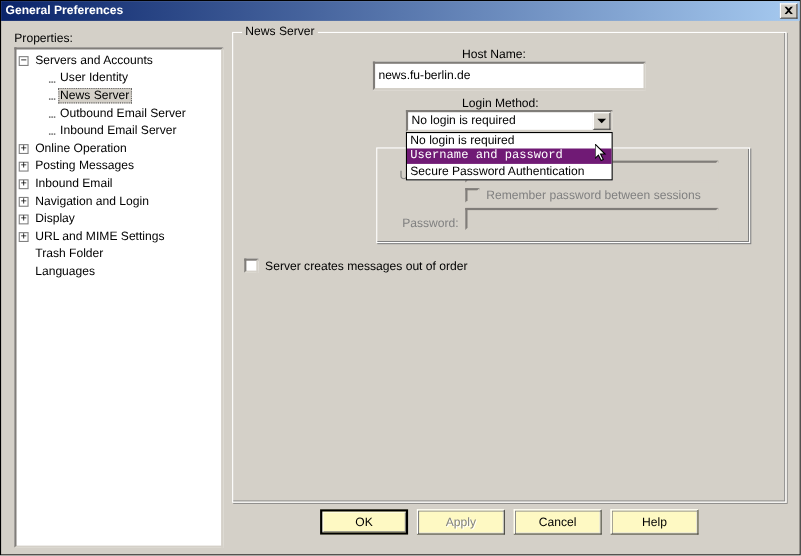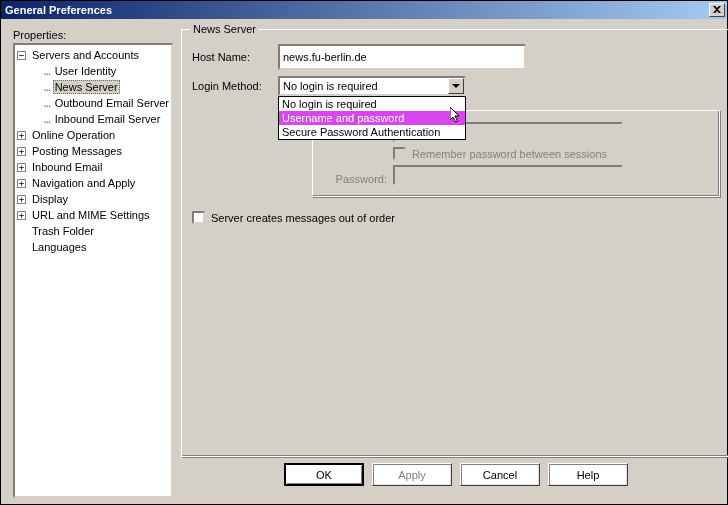--- a/index.html
+++ b/index.html
@@ -124,20 +124,21 @@
   position: absolute;
   top: -7px;
   left: 8px;
   background: #d4d0c8;
   padding: 0 3px;
 }
 .form-row {
   display: flex;
   align-items: center;
   margin-bottom: 6px;
+  flex-direction: column;
 }
 .form-label {
   width: 86px;
   text-align: left;
 }
 .text-input {
   border: 2px inset #d4d0c8;
   background: #fff;
   height: 20px;
   padding: 11px 3px;
@@ -177,39 +178,40 @@
   width: 188px;
   background: #fff;
   border: 1px solid #000;
   z-index: 10;
 }
 .combo-option {
   padding: 1px 3px;
   cursor: default;
 }
 .combo-option.highlight {
-  background: #d946ef;
+  background: #701a75;
   color: #fff;
+  font-family: Liberation Mono, monospace;
 }
 .cursor-arrow {
   position: absolute;
   right: 4px;
   top: 31px;
   font-size: 14px;
   color: #000;
   pointer-events: none;
   z-index: 11;
 }
 .inner-group {
   border: 1px solid #fff;
   box-shadow: -1px -1px 0 #808080 inset, 1px 1px 0 #808080;
   margin-top: 14px;
   margin-left: 120px;
   padding: 8px 10px;
-  width: 408px;
+  width: 340px;
 }
 .inner-row {
   display: flex;
   align-items: flex-end;
   margin: 3px 0;
   color: #808080;
 }
 .inner-label {
   width: 64px;
   text-align: right;
@@ -248,21 +250,21 @@
 }
 .buttons-row {
   display: flex;
   justify-content: center;
   gap: 8px;
   padding: 6px 0 12px 0;
 }
 .btn {
   width: 80px;
   height: 23px;
-  background: #ffffff;
+  background: #fef9c3;
   border: 1px solid #404040;
   border-top-color: #fff;
   border-left-color: #fff;
   box-shadow: 1px 1px 0 #808080 inset, -1px -1px 0 #dfdfdf inset;
   font: inherit;
   cursor: default;
 }
 .btn.default-btn {
   border: 2px solid #000;
   box-shadow: 1px 1px 0 #fff inset, -1px -1px 0 #808080 inset;
@@ -325,21 +327,21 @@
           <div class="tree-row" style="padding-left: 2px;">
             <div class="exp">+</div>
             <span class="node-text">Posting Messages</span>
           </div>
           <div class="tree-row" style="padding-left: 2px;">
             <div class="exp">+</div>
             <span class="node-text">Inbound Email</span>
           </div>
           <div class="tree-row" style="padding-left: 2px;">
             <div class="exp">+</div>
-            <span class="node-text">Navigation and Apply</span>
+            <span class="node-text">Navigation and Login</span>
           </div>
           <div class="tree-row" style="padding-left: 2px;">
             <div class="exp">+</div>
             <span class="node-text">Display</span>
           </div>
           <div class="tree-row" style="padding-left: 2px;">
             <div class="exp">+</div>
             <span class="node-text">URL and MIME Settings</span>
           </div>
           <div class="tree-row" style="padding-left: 2px;">

